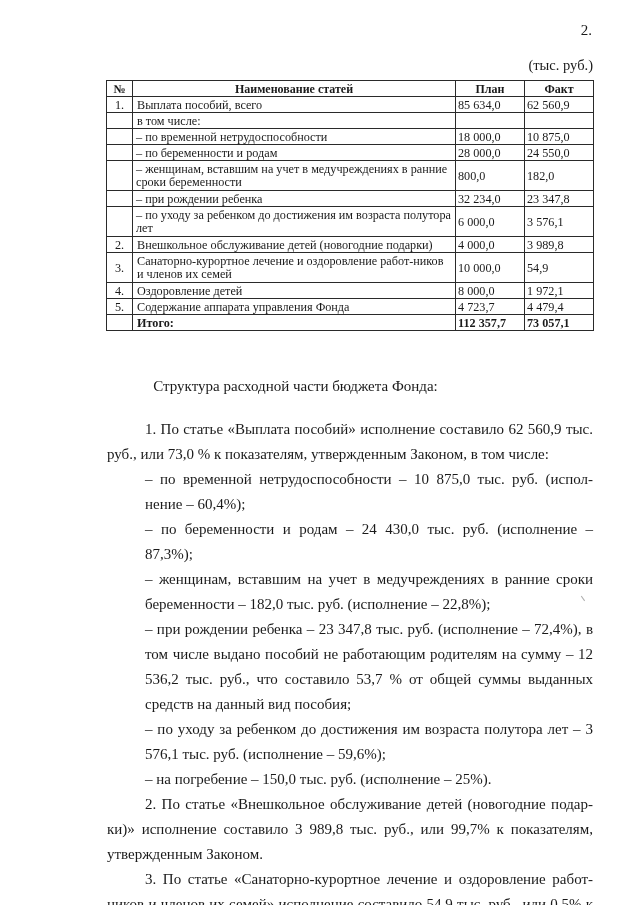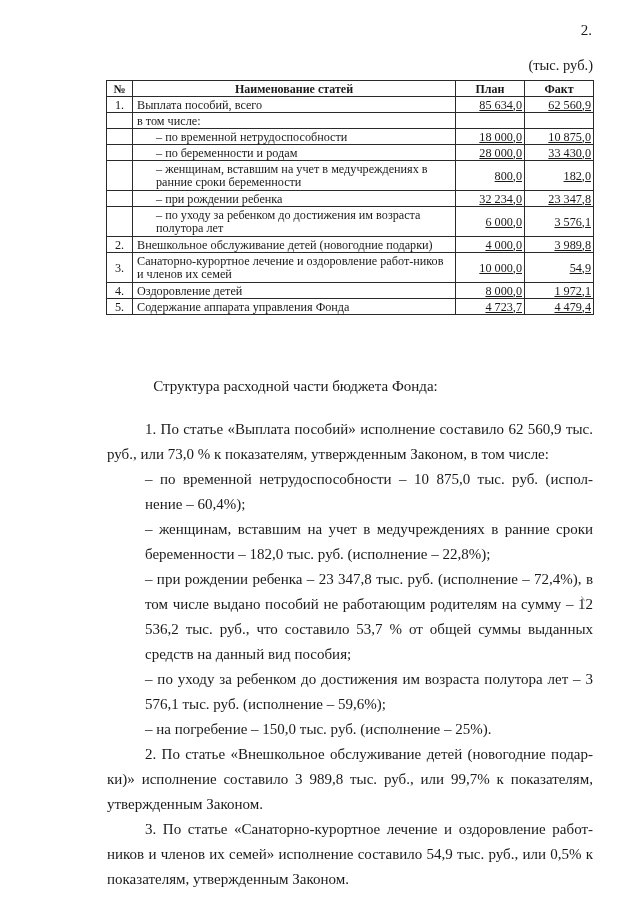--- a/index.html
+++ b/index.html
@@ -42,22 +42,22 @@
       padding: 1px 4px 0 4px;
       vertical-align: middle;
     }
     table.budget th {
       font-weight: bold;
       text-align: center;
       height: 14px;
       font-size: 12px;
     }
     table.budget td.num { text-align: center; padding: 1px 2px 0 2px; }
-    table.budget td.val { text-align: right; white-space: nowrap; padding: 1px 2px 0 2px; text-decoration: underline; }
-    table.budget td.sub { padding-left: 23px; }
+    table.budget td.val { text-align: left; white-space: nowrap; padding: 1px 2px 0 2px; }
+    table.budget td.sub { padding-left: 3px; }
     table.budget tr.row-single td { height: 14px; }
     table.budget tr.row-double td { height: 28px; }
     table.budget tr.bold td { font-weight: bold; }
     col.c-num { width: 26px; }
     col.c-name { width: 323px; }
     col.c-plan { width: 69px; }
     col.c-fact { width: 69px; }
 
     .section-title {
       position: absolute;
@@ -135,21 +135,21 @@
     <tr class="row-single">
       <td class="num"></td>
       <td class="sub">– по временной нетрудоспособности</td>
       <td class="val">18 000,0</td>
       <td class="val">10 875,0</td>
     </tr>
     <tr class="row-single">
       <td class="num"></td>
       <td class="sub">– по беременности и родам</td>
       <td class="val">28 000,0</td>
-      <td class="val">33 430,0</td>
+      <td class="val">24 550,0</td>
     </tr>
     <tr class="row-double">
       <td class="num"></td>
       <td class="sub">– женщинам, вставшим на учет в медучреждениях в ранние сроки беременности</td>
       <td class="val">800,0</td>
       <td class="val">182,0</td>
     </tr>
     <tr class="row-single">
       <td class="num"></td>
       <td class="sub">– при рождении ребенка</td>
@@ -179,28 +179,35 @@
       <td>Оздоровление детей</td>
       <td class="val">8 000,0</td>
       <td class="val">1 972,1</td>
     </tr>
     <tr class="row-single">
       <td class="num">5.</td>
       <td>Содержание аппарата управления Фонда</td>
       <td class="val">4 723,7</td>
       <td class="val">4 479,4</td>
     </tr>
+    <tr class="row-single bold">
+      <td class="num"></td>
+      <td>Итого:</td>
+      <td class="val">112 357,7</td>
+      <td class="val">73 057,1</td>
+    </tr>
   </tbody>
 </table>
 
 <div class="section-title">Структура расходной части бюджета Фонда:</div>
 
 <div class="body-text">
   <p class="para">1. По статье «Выплата пособий» исполнение составило 62 560,9 тыс. руб., или 73,0 % к показателям, утвержденным Законом, в том числе:</p>
   <p class="sub-item">– по временной нетрудоспособности – 10 875,0 тыс. руб. (испол-нение – 60,4%);</p>
+  <p class="sub-item">– по беременности и родам – 24 430,0 тыс. руб. (исполнение – 87,3%);</p>
   <p class="sub-item">– женщинам, вставшим на учет в медучреждениях в ранние сроки беременности – 182,0 тыс. руб. (исполнение – 22,8%);</p>
   <p class="sub-item">– при рождении ребенка – 23 347,8 тыс. руб. (исполнение – 72,4%), в том числе выдано пособий не работающим родителям на сумму – 12 536,2 тыс. руб., что составило 53,7 % от общей суммы выданных средств на данный вид пособия;</p>
   <p class="sub-item">– по уходу за ребенком до достижения им возраста полутора лет – 3 576,1 тыс. руб. (исполнение – 59,6%);</p>
   <p class="sub-item">– на погребение – 150,0 тыс. руб. (исполнение – 25%).</p>
   <p class="para">2. По статье «Внешкольное обслуживание детей (новогодние подар-ки)» исполнение составило 3 989,8 тыс. руб., или 99,7% к показателям, утвержденным Законом.</p>
   <p class="para">3. По статье «Санаторно-курортное лечение и оздоровление работ-ников и членов их семей» исполнение составило 54,9 тыс. руб., или 0,5% к показателям, утвержденным Законом.</p>
 </div>
 
 <div class="scan-mark"></div>
 

